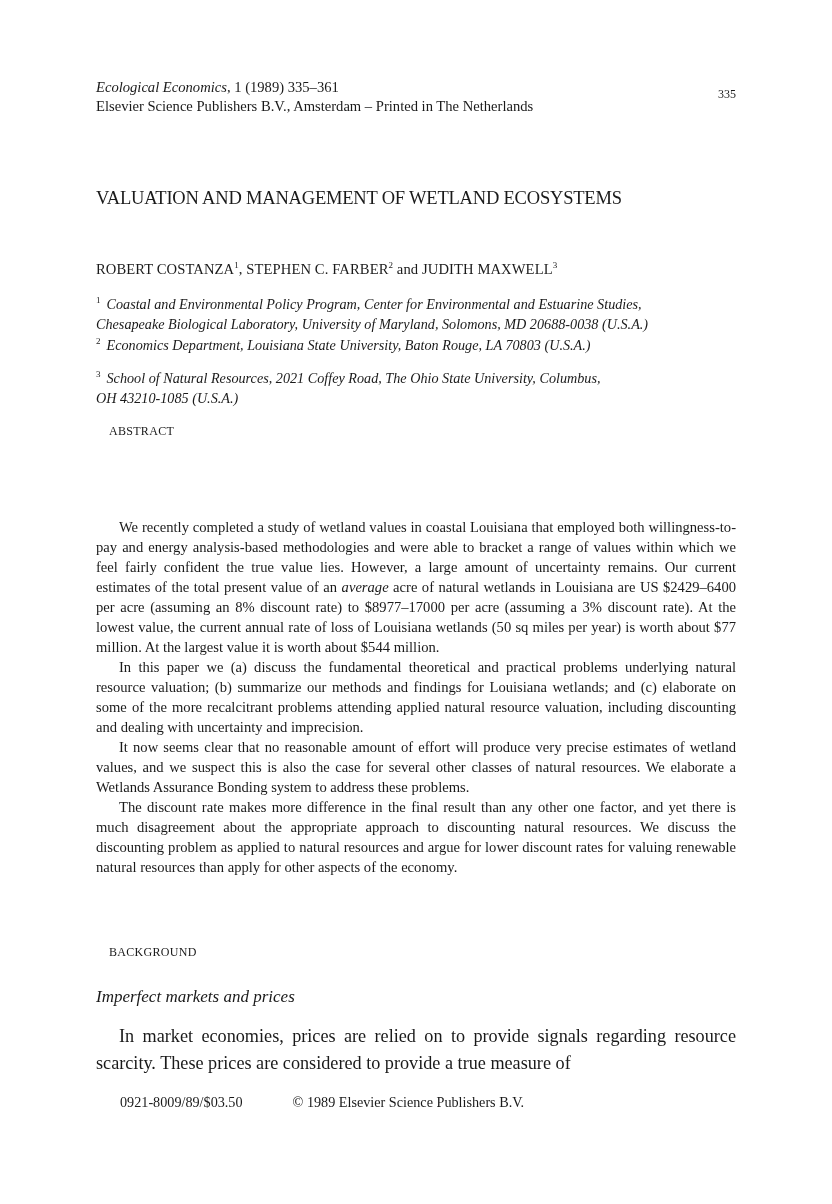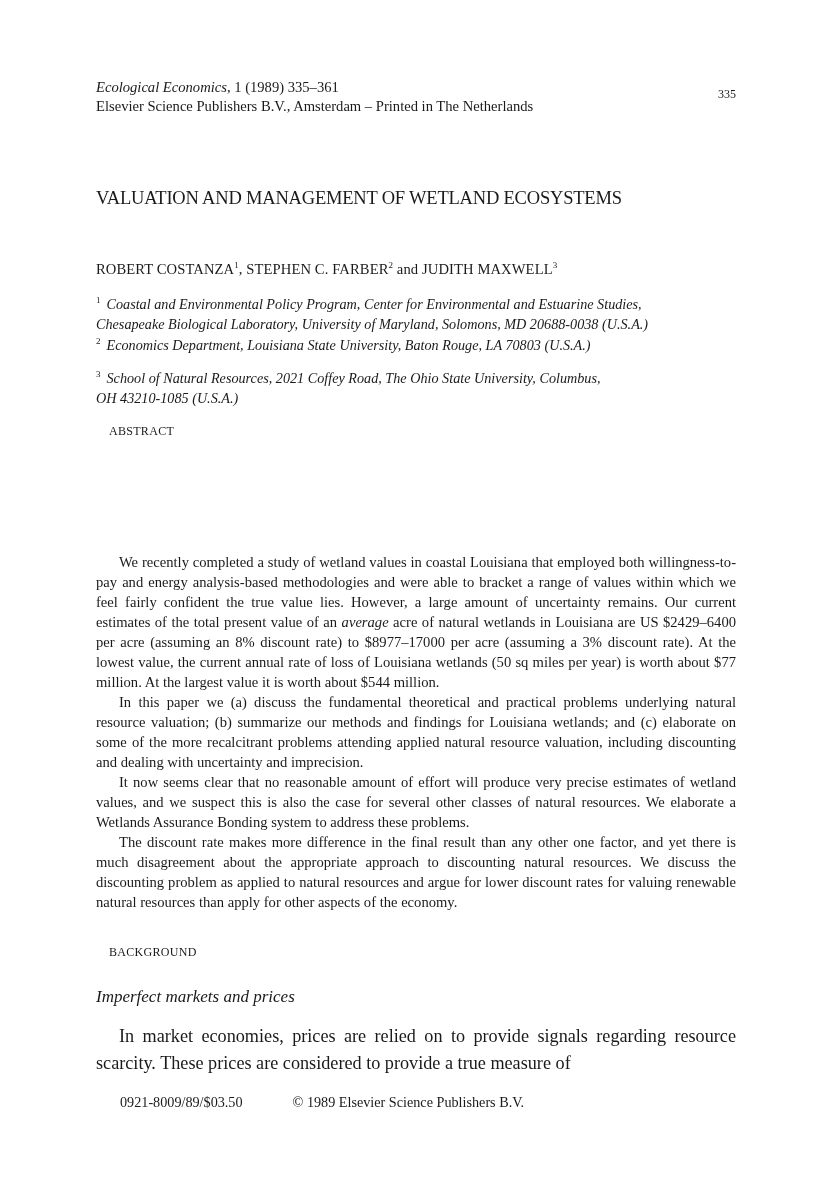--- a/index.html
+++ b/index.html
@@ -14,21 +14,21 @@
     .hdr-journal { font-style: italic; }
     .page-num { left: 704px; top: 85px; font-size: 12px; line-height: 19px; width: 32px; text-align: right; }
     .title { left: 96px; top: 188px; font-size: 18.5px; font-weight: normal; letter-spacing: -0.2px; white-space: nowrap; }
     .authors { left: 96px; top: 260px; font-size: 14.6px; white-space: nowrap; letter-spacing: 0.1px; }
     .authors sup, .aff sup { font-size: 9px; vertical-align: 6px; }
     .aff { left: 96px; font-size: 14.2px; font-style: italic; line-height: 20px; white-space: nowrap; width: 640px; }
     .aff sup { font-style: normal; margin-right: 6px; }
     .section { left: 96px; font-size: 12px; letter-spacing: 0.3px; white-space: nowrap; margin-left: 13px; }
     .cite { left: 96px; top: 461px; width: 640px; font-size: 14.6px; line-height: 20px; text-align: justify; padding-left: 24px; text-indent: -24px; box-sizing: border-box; }
     .cite i { font-style: italic; }
-    .abstract { left: 96px; top: 517px; width: 640px; font-size: 14.6px; line-height: 20px; margin-top: 35px; }
+    .abstract { left: 96px; top: 517px; width: 640px; font-size: 14.6px; line-height: 20px; }
     .abstract p { margin: 0; text-indent: 23px; text-align: justify; }
     .abstract em { font-style: italic; }
     .subsection { left: 96px; top: 987px; font-size: 17px; font-style: italic; white-space: nowrap; }
     .body-text { left: 96px; top: 1023px; width: 640px; font-size: 18.2px; line-height: 27px; text-align: justify; }
     .body-text p { margin: 0; text-indent: 23px; }
     .footer { left: 96px; top: 1094px; font-size: 14.2px; white-space: nowrap; }
     .footer span { margin-right: 26px; margin-left: 24px; }
   </style>
 </head>
 <body>

